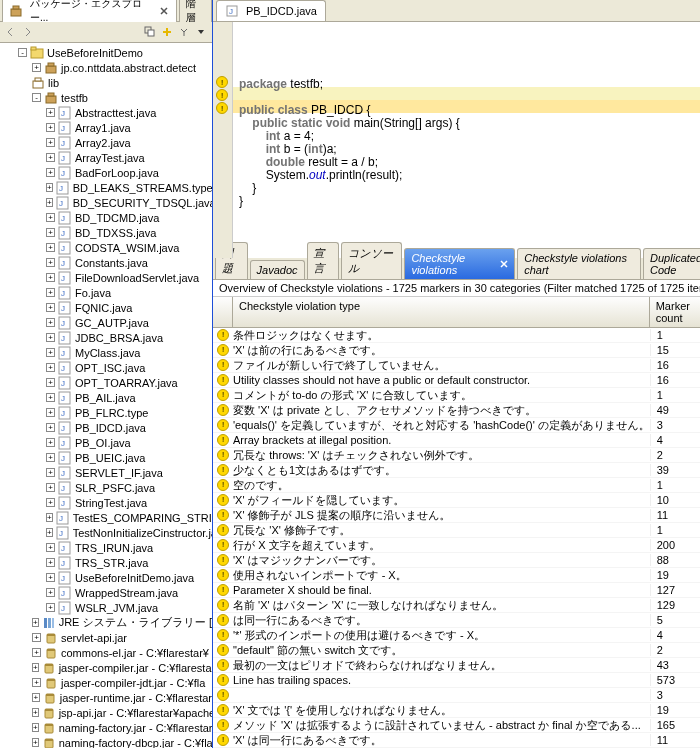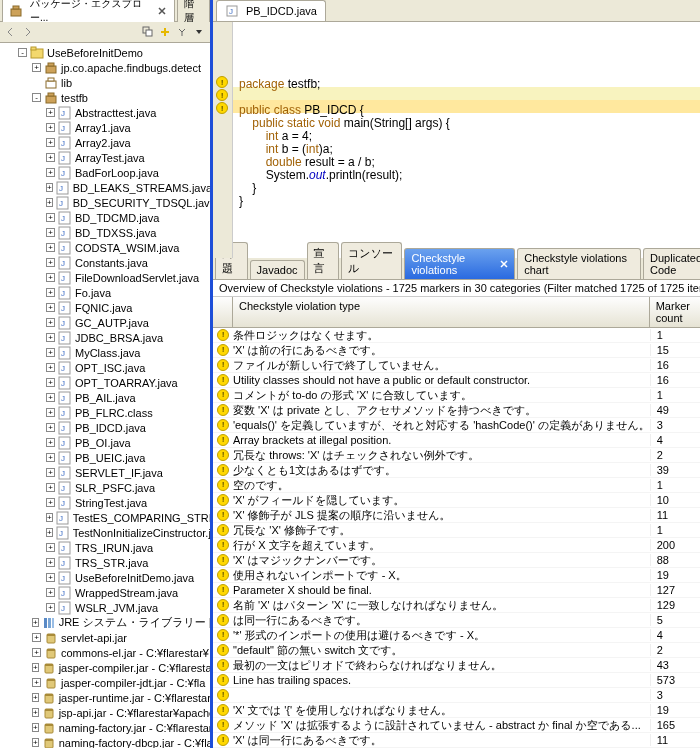--- a/index.html
+++ b/index.html
@@ -1,41 +1,41 @@
 <!DOCTYPE html>
 <html><head>
 <meta charset="utf-8">
 <style>
 * { margin:0; padding:0; box-sizing:border-box; font-family:"MS Gothic","Tahoma",sans-serif; }
 body { background:#ece9d8; width:700px; height:748px; font-size:11px; overflow:hidden; }
 .container { display:flex; height:100%; }
-.sidebar { width:213px; border-right:3px solid #1d4ed8; display:flex; flex-direction:column; background:#fff; }
+.sidebar { width:213px; border-right:1px solid #1d4ed8; display:flex; flex-direction:column; background:#fff; }
 .tabbar { background:#ece9d8; display:flex; align-items:center; height:22px; border-bottom:1px solid #aca899; font-size:10px; }
 .tab { padding:3px 6px; background:#fff; border:1px solid #aca899; border-bottom:none; border-radius:3px 3px 0 0; margin-left:2px; display:flex; align-items:center; gap:4px; }
 .tab.inactive { background:#ece9d8; }
 .tab .x { width:12px; height:12px; display:inline-flex; align-items:center; justify-content:center; }
 .toolbar { background:#ece9d8; padding:3px 4px; border-bottom:1px solid #aca899; display:flex; gap:3px; align-items:center; }
 .toolbar .ico { width:14px; height:14px; display:inline-flex; align-items:center; justify-content:center; }
 .tree { flex:1; overflow:auto; background:#fff; padding:2px 0; }
 .tree-row { display:flex; align-items:center; height:15px; white-space:nowrap; font-size:11px; cursor:pointer; }
 .exp { width:9px; height:9px; border:1px solid #888; display:inline-flex; align-items:center; justify-content:center; font-size:8px; line-height:1; margin-right:3px; background:#fff; color:#000;}
 .exp.none { border:none; visibility:hidden; }
 .ico-sm { width:14px; height:14px; display:inline-flex; align-items:center; justify-content:center; margin-right:3px; flex-shrink:0; }
 .right { flex:1; display:flex; flex-direction:column; }
 .editor-tabs { background:#ece9d8; height:22px; display:flex; align-items:flex-end; border-bottom:1px solid #aca899; }
 .editor-tab { padding:3px 8px; background:#fff; border:1px solid #aca899; border-bottom:none; border-radius:3px 3px 0 0; margin-left:3px; display:flex; align-items:center; gap:4px; font-size:11px; }
 .editor { height:236px; background:#fff; display:flex; }
 .gutter { width:20px; background:#ece9d8; border-right:1px solid #ccc; position:relative; }
 .marker { width:12px; height:12px; border-radius:6px; background:#ffd800; border:1px solid #c0a000; position:absolute; left:3px; display:flex; align-items:center; justify-content:center; font-size:8px;}
 .hl { position:absolute; left:0; width:100%; height:13px; }
 .code { flex:1; padding:4px 6px; font-family:"Consolas","Courier New",monospace; font-size:12px; line-height:13px; white-space:pre; position:relative;}
-.kw { color:#a16207; font-weight:normal; }
+.kw { color:#737373; font-weight:bold; }
 .fld { color:#0000c0; font-style:italic;}
 .bottom-tabs { background:#ece9d8; height:22px; display:flex; align-items:flex-end; border-bottom:1px solid #aca899; font-size:11px;}
-.btab { padding:3px 6px; border:1px solid #aca899; border-bottom:none; border-radius:3px 3px 0 0; margin-left:2px; background:#efebde; cursor:pointer;}
+.btab { padding:3px 6px; border:1px solid #aca899; border-bottom:none; border-radius:3px 3px 0 0; margin-left:2px; background:#efebde; cursor:pointer;font-style:italic;}
 .btab.active { background:linear-gradient(#6aa1ee,#2a6ae0); color:#fff; display:flex; align-items:center; gap:4px;}
 .btab.active .x svg path { stroke:#fff;}
 .overview { background:#fff; padding:2px 6px; font-size:11px; border-bottom:1px solid #ccc;}
 .vtable { flex:1; overflow:auto; background:#fff; }
 .vhead { display:flex; background:#ece9d8; border-bottom:1px solid #aca899; position:sticky; top:0;}
 .vhead > div { padding:3px 6px; border-right:1px solid #aca899; font-size:11px; background:linear-gradient(#fefefe,#e6e3d4);}
 .vrow { display:flex; align-items:center; height:15px; font-size:11px; border-bottom:1px solid #f4f4f4; cursor:pointer;}
 .col-type { flex:1; display:flex; align-items:center; gap:4px; padding-left:4px; overflow:hidden; white-space:nowrap;}
 .col-count { width:76px; text-align:left; padding-left:6px; border-left:1px solid #eee;}
 .warn-ico { width:12px; height:12px; border-radius:6px; background:#ffd800; border:1px solid #c0a000; display:inline-flex; align-items:center; justify-content:center; font-size:8px; line-height:1; flex-shrink:0;}
@@ -110,23 +110,23 @@
           <span>UseBeforeInitDemo</span>
         </div>
         <div class="tree-row" style="padding-left: 32px;">
           <span class="exp">+</span>
           <span class="ico-sm">
             <svg width="14" height="14">
               <rect x="2" y="5" width="10" height="7" fill="#cda25a" stroke="#8a6a2a"></rect>
               <rect x="4" y="2" width="6" height="3" fill="#cda25a" stroke="#8a6a2a"></rect>
             </svg>
           </span>
-          <span>jp.co.apache.findbugs.detect</span>
-        </div>
-        <div class="tree-row" style="padding-left: 32px;">
+          <span>jp.co.nttdata.abstract.detect</span>
+        </div>
+        <div class="tree-row" style="padding-left: 19px;">
           <span class="exp none"></span>
           <span class="ico-sm">
             <svg width="14" height="14">
               <rect x="2" y="5" width="10" height="7" fill="#fff" stroke="#8a6a2a"></rect>
               <rect x="4" y="2" width="6" height="3" fill="#fff" stroke="#8a6a2a"></rect>
             </svg>
           </span>
           <span>lib</span>
         </div>
         <div class="tree-row" style="padding-left: 32px;">
@@ -190,21 +190,21 @@
           <span>BadForLoop.java</span>
         </div>
         <div class="tree-row" style="padding-left: 46px;">
           <span class="exp">+</span>
           <span class="ico-sm">
             <svg width="14" height="14">
               <rect x="1" y="1" width="11" height="12" fill="#fff" stroke="#999"></rect>
               <text x="3" y="10" font-size="8" fill="#3b6cc4">J</text>
             </svg>
           </span>
-          <span>BD_LEAKS_STREAMS.java</span>
+          <span>BD_LEAKS_STREAMS.type</span>
         </div>
         <div class="tree-row" style="padding-left: 46px;">
           <span class="exp">+</span>
           <span class="ico-sm">
             <svg width="14" height="14">
               <rect x="1" y="1" width="11" height="12" fill="#fff" stroke="#999"></rect>
               <text x="3" y="10" font-size="8" fill="#3b6cc4">J</text>
             </svg>
           </span>
           <span>BD_SECURITY_TDSQL.java</span>
@@ -340,21 +340,21 @@
           <span>PB_AIL.java</span>
         </div>
         <div class="tree-row" style="padding-left: 46px;">
           <span class="exp">+</span>
           <span class="ico-sm">
             <svg width="14" height="14">
               <rect x="1" y="1" width="11" height="12" fill="#fff" stroke="#999"></rect>
               <text x="3" y="10" font-size="8" fill="#3b6cc4">J</text>
             </svg>
           </span>
-          <span>PB_FLRC.class</span>
+          <span>PB_FLRC.type</span>
         </div>
         <div class="tree-row" style="padding-left: 46px;">
           <span class="exp">+</span>
           <span class="ico-sm">
             <svg width="14" height="14">
               <rect x="1" y="1" width="11" height="12" fill="#fff" stroke="#999"></rect>
               <text x="3" y="10" font-size="8" fill="#3b6cc4">J</text>
             </svg>
           </span>
           <span>PB_IDCD.java</span>

